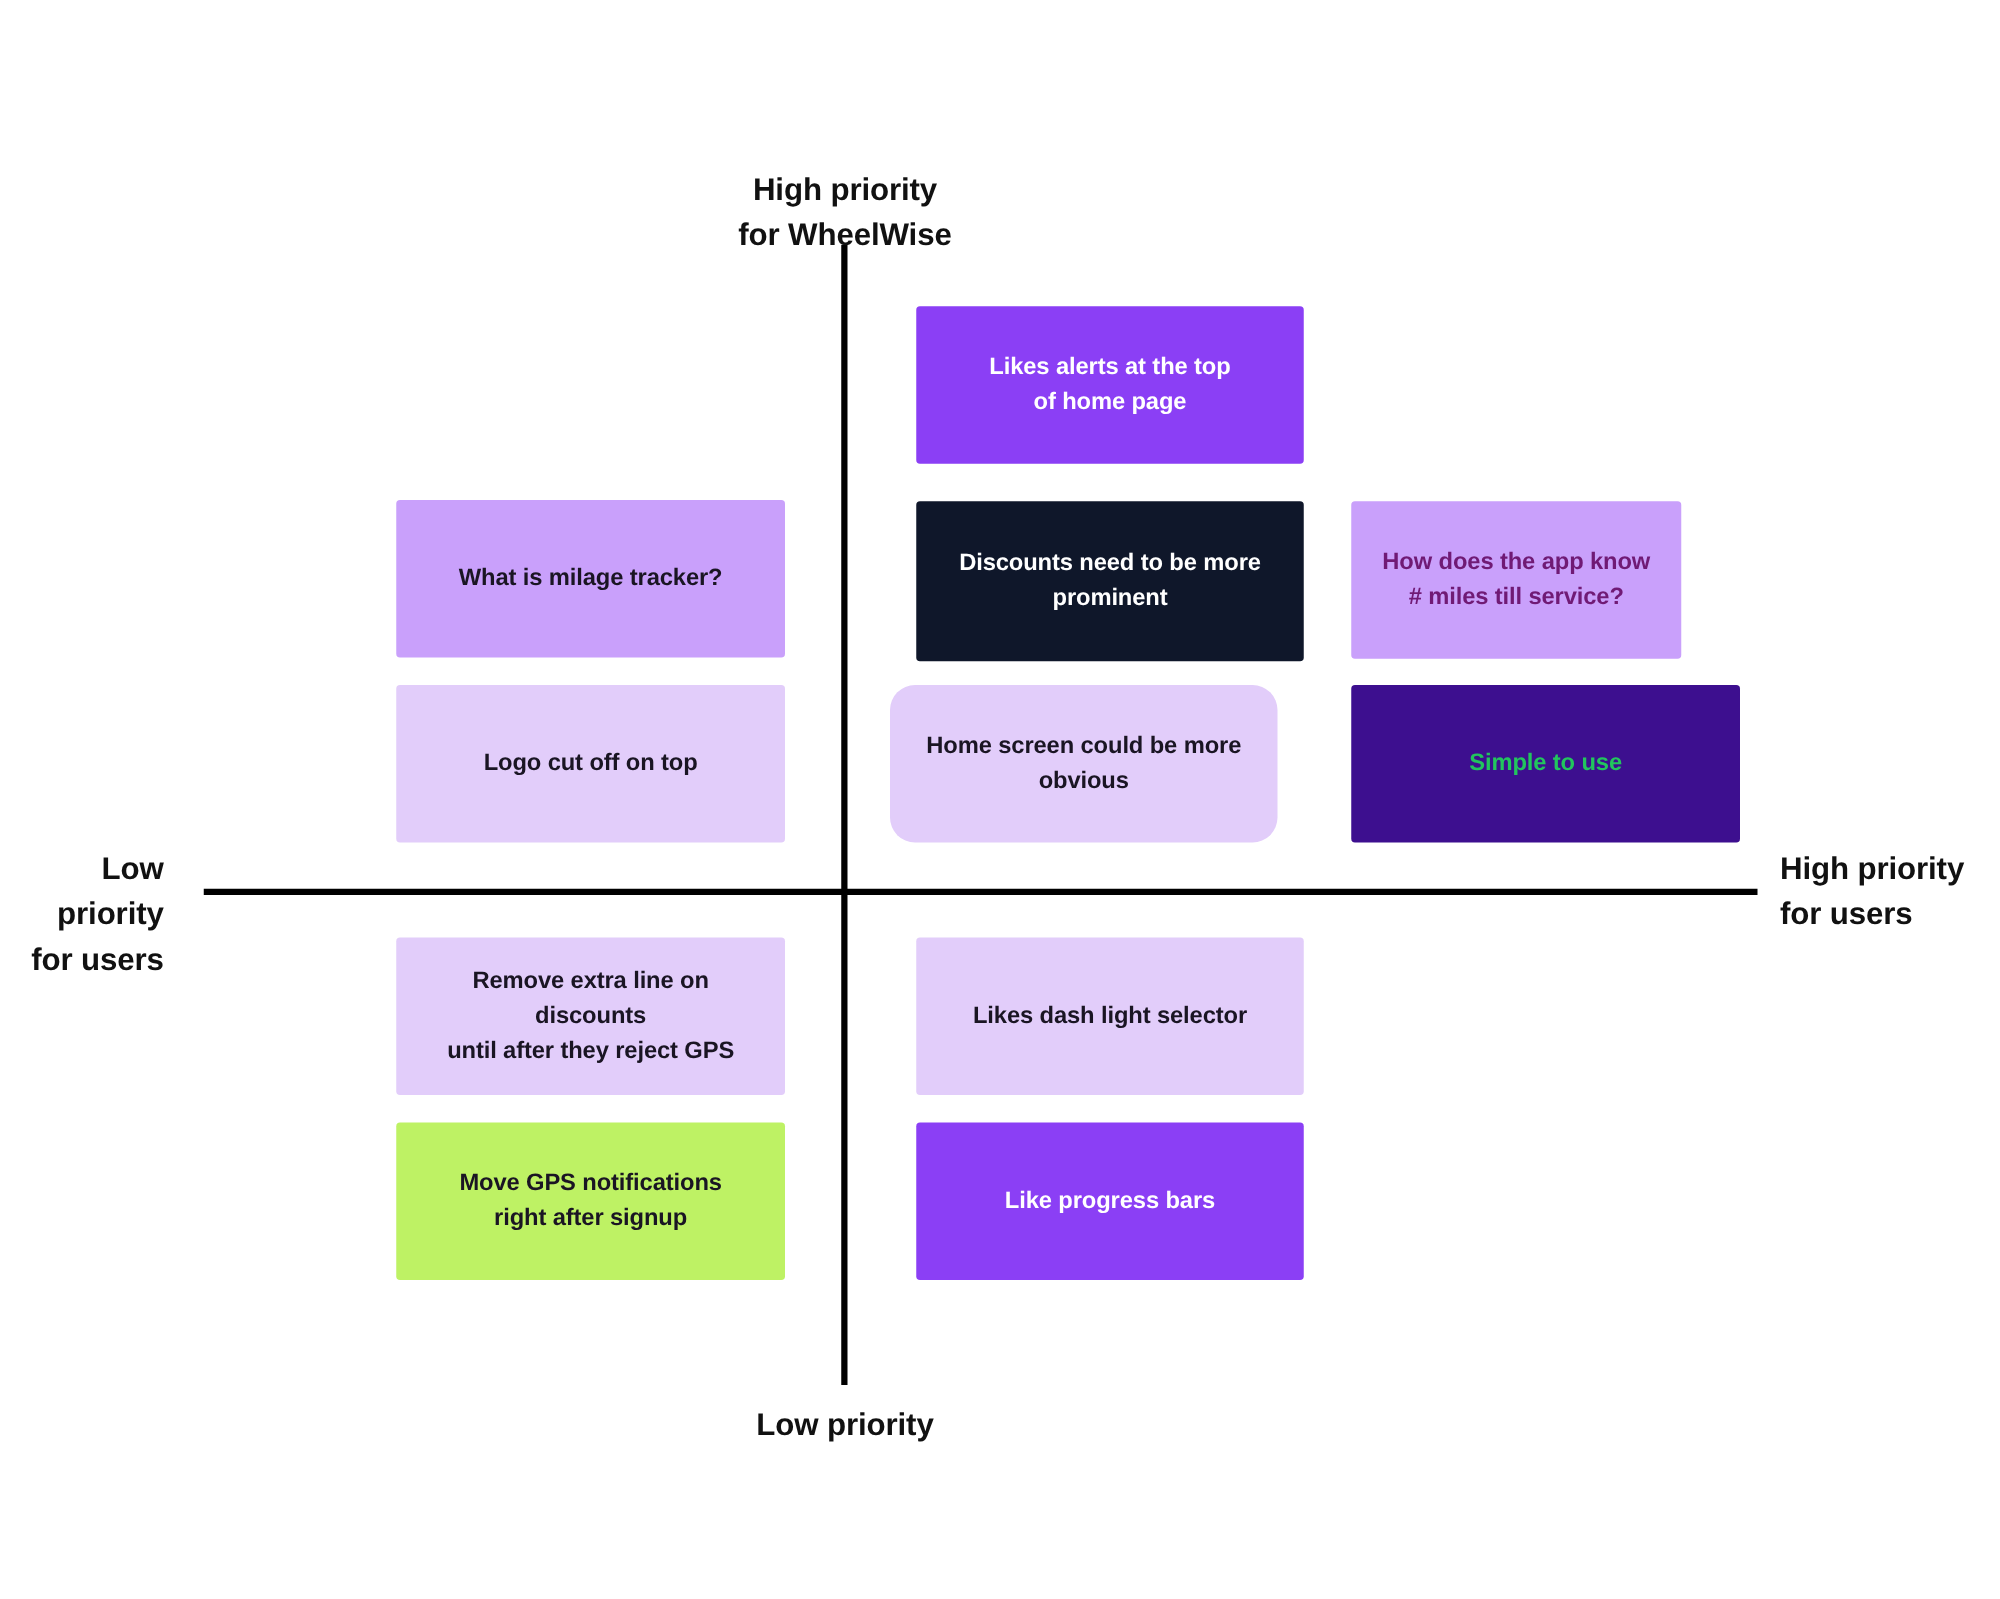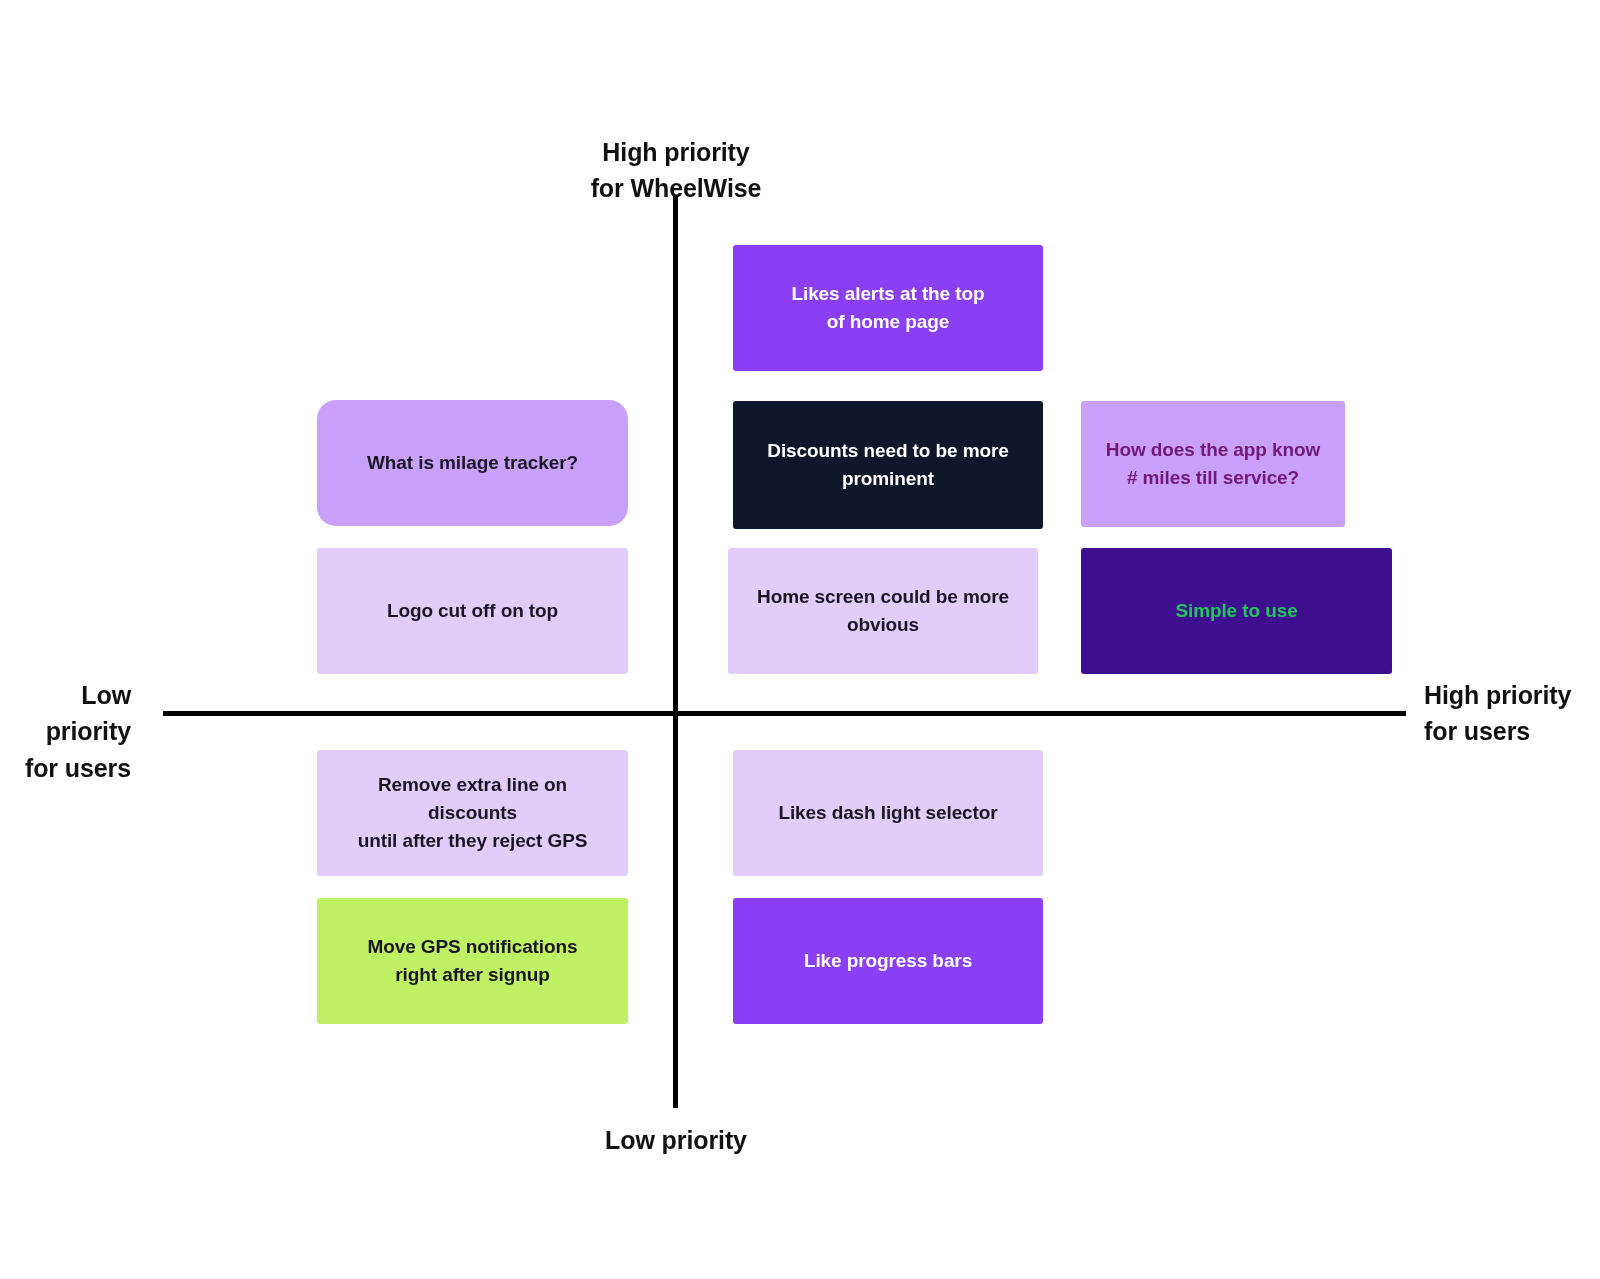--- a/index.html
+++ b/index.html
@@ -116,35 +116,35 @@
   <div class="axis-label axis-label-right">
       <span class="line">High priority</span>
       <span class="line">for users</span>
     </div>
 
   <div id="cards-layer">
       <div class="card" style="left: 733px; top: 245px; width: 310px; height: 126px; background: rgb(139, 63, 245); color: rgb(255, 255, 255);">
         <span class="card-text">Likes alerts at the top
 of home page</span>
       </div>
-      <div class="card" style="left: 317px; top: 400px; width: 311px; height: 126px; background: rgb(201, 160, 251); color: rgb(26, 21, 35); border-radius: 19px;">
+      <div class="card" style="left: 317px; top: 400px; width: 311px; height: 126px; background: rgb(201, 160, 251); color: rgb(26, 21, 35);">
         <span class="card-text">What is milage tracker?</span>
       </div>
       <div class="card" style="left: 733px; top: 401px; width: 310px; height: 128px; background: #0f172a; color: rgb(255, 255, 255);">
         <span class="card-text">Discounts need to be more
 prominent</span>
       </div>
       <div class="card" style="left: 1081px; top: 401px; width: 264px; height: 126px; background: rgb(201, 160, 251); color: #701a75; justify-content: center;">
         <span class="card-text">How does the app know
 # miles till service?</span>
       </div>
       <div class="card" style="left: 317px; top: 548px; width: 311px; height: 126px; background: rgb(226, 205, 250); color: rgb(26, 21, 35);">
         <span class="card-text">Logo cut off on top</span>
       </div>
-      <div class="card" style="left: 728px; top: 548px; width: 310px; height: 126px; background: rgb(226, 205, 250); color: rgb(26, 21, 35);">
+      <div class="card" style="left: 712px; top: 548px; width: 310px; height: 126px; background: rgb(226, 205, 250); color: rgb(26, 21, 35); border-radius: 20px;">
         <span class="card-text">Home screen could be more
 obvious</span>
       </div>
       <div class="card" style="left: 1081px; top: 548px; width: 311px; height: 126px; background: rgb(61, 15, 143); color: #22c55e;">
         <span class="card-text">Simple to use</span>
       </div>
       <div class="card" style="left: 317px; top: 750px; width: 311px; height: 126px; background: rgb(226, 205, 250); color: rgb(26, 21, 35);">
         <span class="card-text">Remove extra line on discounts
 until after they reject GPS</span>
       </div>

